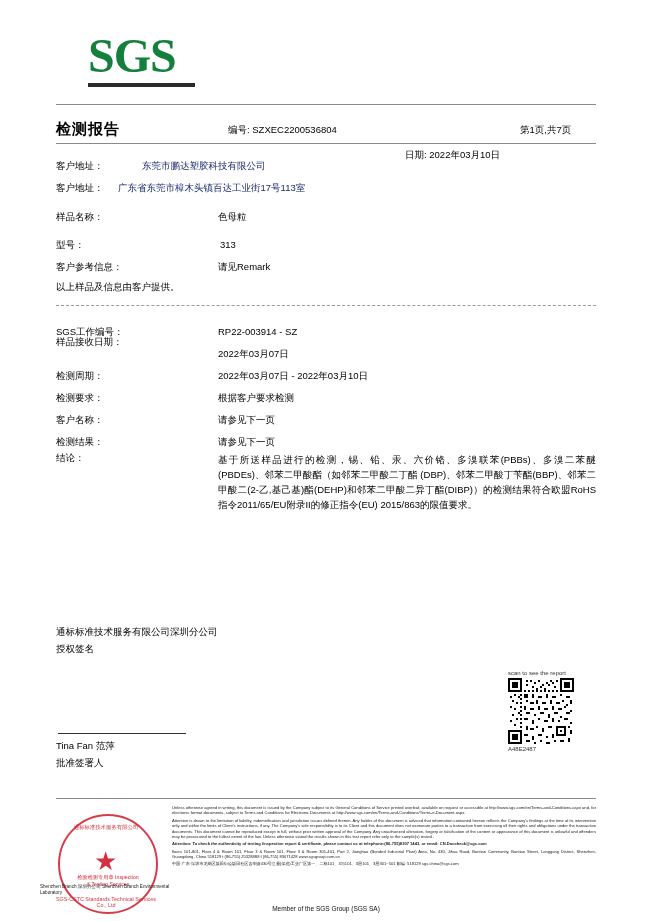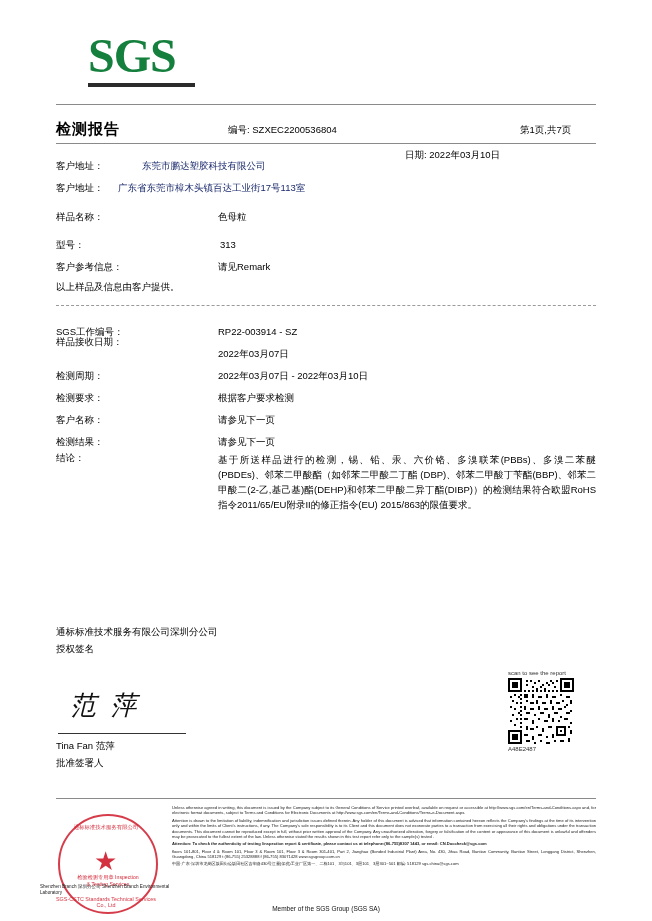--- a/index.html
+++ b/index.html
@@ -335,21 +335,20 @@
   <div class="val" style="left:218px;top:414px;">请参见下一页</div>
 
   <div class="lbl" style="left:56px;top:436px;">检测结果：</div>
   <div class="val" style="left:218px;top:436px;">请参见下一页</div>
 
   <div class="lbl" style="left:56px;top:452px;">结论：</div>
   <div class="conclusion">基于所送样品进行的检测，锡、铅、汞、六价铬、多溴联苯(PBBs)、多溴二苯醚(PBDEs)、邻苯二甲酸酯（如邻苯二甲酸二丁酯 (DBP)、邻苯二甲酸丁苄酯(BBP)、邻苯二甲酸二(2-乙,基己基)酯(DEHP)和邻苯二甲酸二异丁酯(DIBP)）的检测结果符合欧盟RoHS指令2011/65/EU附录II的修正指令(EU) 2015/863的限值要求。</div>
 
   <div class="sig-company">通标标准技术服务有限公司深圳分公司</div>
   <div class="sig-auth">授权签名</div>
-  <div class="sig-script">范 萍</div>
   <div class="sig-line"></div>
   <div class="sig-name">Tina Fan 范萍</div>
   <div class="sig-role">批准签署人</div>
 
   <div class="qr-caption">scan to see the report</div>
   <div class="qr">
     <svg class="qrgrid" viewBox="0 0 33 33" shape-rendering="crispEdges">
       <rect width="33" height="33" fill="#ffffff"></rect>
       <g fill="#000000">
 

